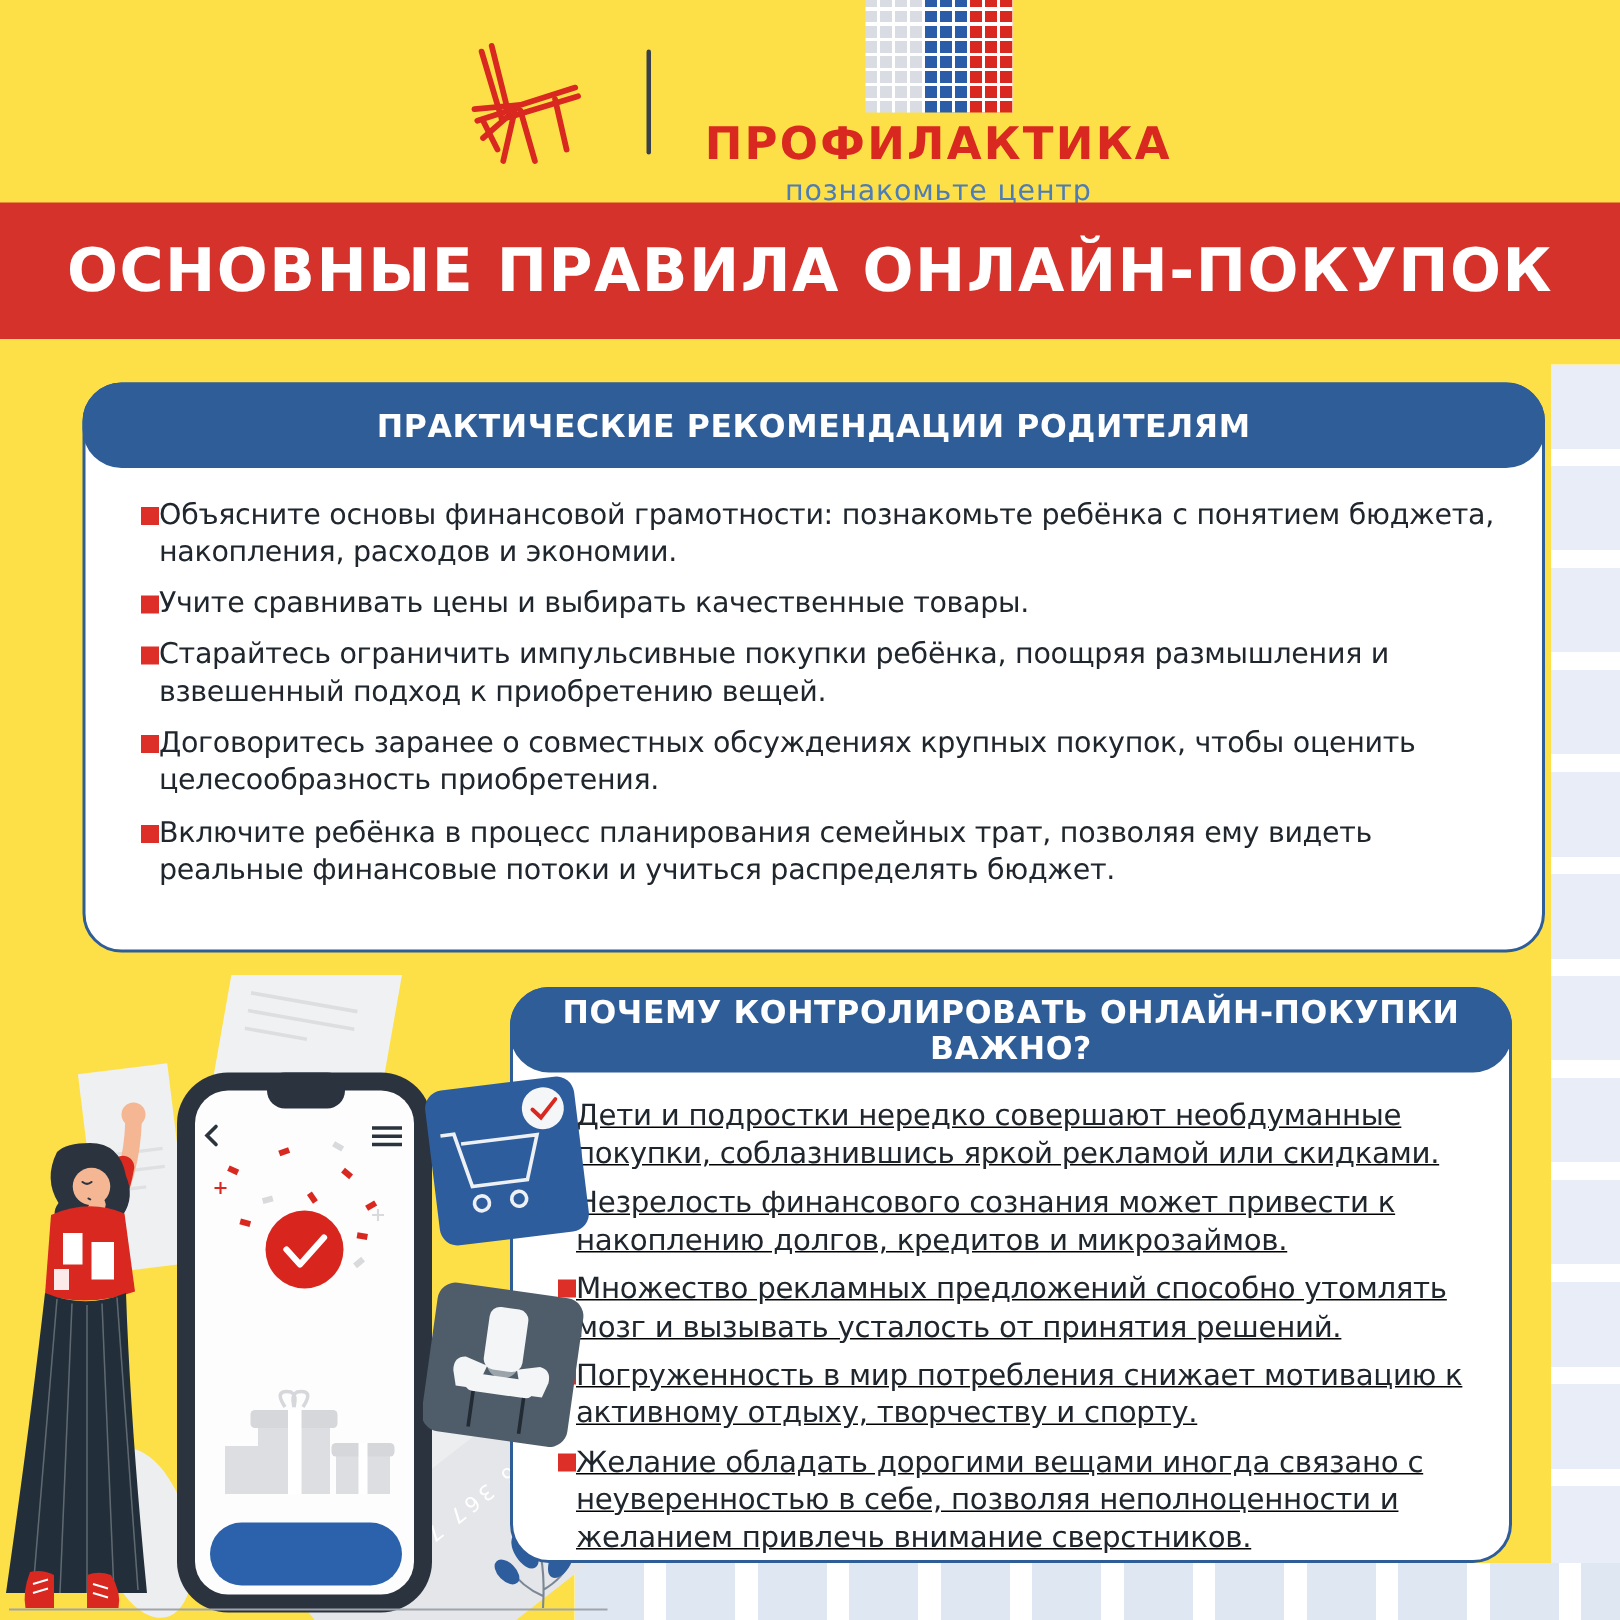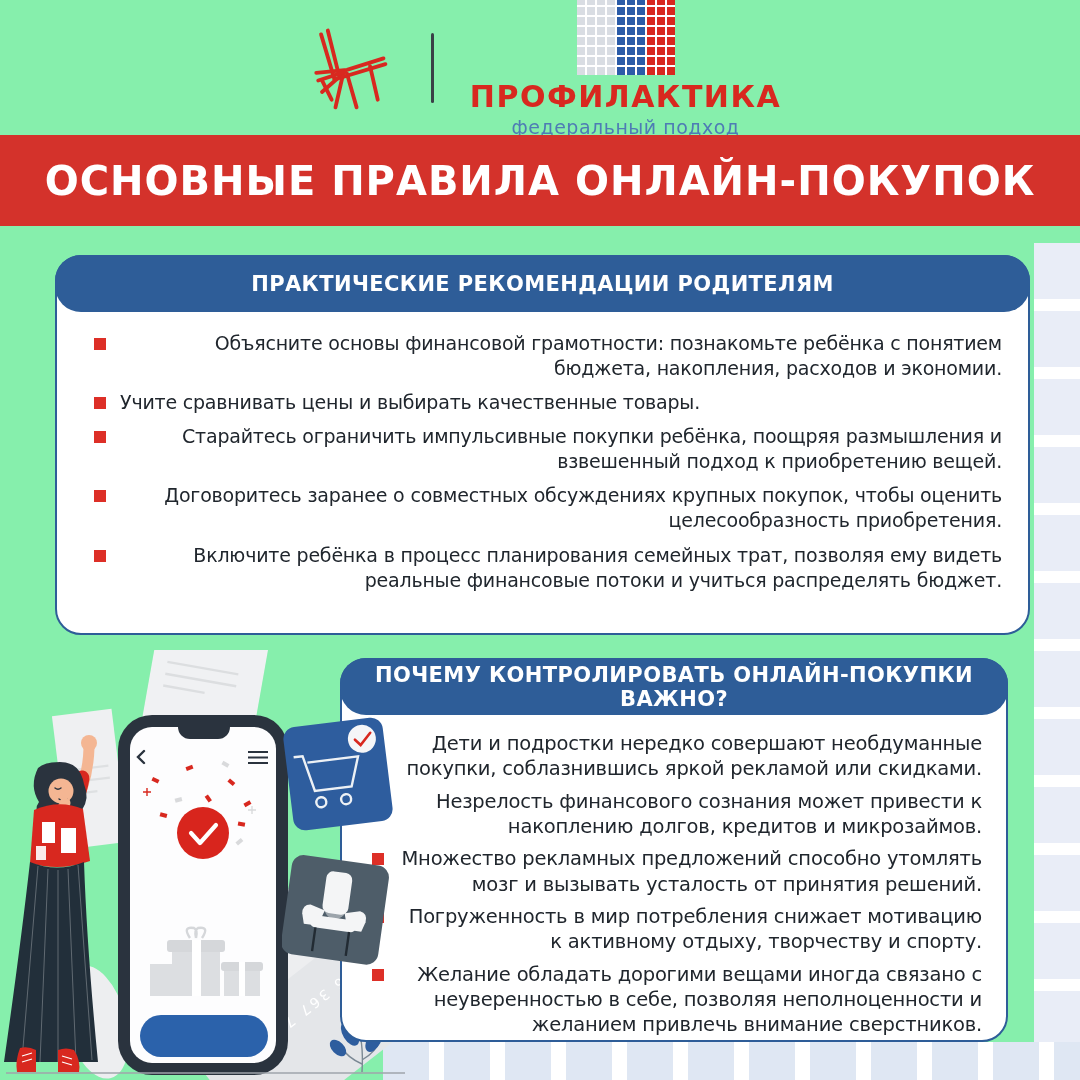--- a/index.html
+++ b/index.html
@@ -1,16 +1,16 @@
 <!DOCTYPE html>
 <html><head>
 <meta charset="utf-8">
 <style>
   html,body{margin:0;padding:0;background:#fff;}
-  .poster{position:relative;width:1080px;height:1080px;background:#86efac;overflow:hidden;
+  .poster{position:relative;width:1080px;height:1080px;background:#fde047;overflow:hidden;
           font-family:"DejaVu Sans","Liberation Sans",sans-serif;}
 
   
   .right-strip{position:absolute;top:243px;right:0;width:46px;bottom:0;z-index:0;
     background:repeating-linear-gradient(to bottom,#E9EDF7 0 56px,#ffffff 56px 68px);}
   .footer-stripes{position:absolute;left:383px;right:0;bottom:0;height:38px;z-index:0;
     background:repeating-linear-gradient(to right,#DFE7F3 0 46px,#ffffff 46px 61px);}
 
   
   .top-header{position:absolute;top:0;left:0;width:100%;height:135px;z-index:2;
@@ -32,29 +32,29 @@
   .banner h1{margin:0;color:#ffffff;font-size:40px;font-weight:bold;letter-spacing:1px;}
 
   
   .card{position:absolute;background:#ffffff;border:2px solid #2E5D98;border-radius:26px;
     box-sizing:border-box;}
   .card-header{position:absolute;top:-2px;left:-2px;right:-2px;height:57px;background:#2E5D98;
     border-radius:26px;display:flex;align-items:center;justify-content:center;
     color:#ffffff;font-weight:bold;font-size:21px;letter-spacing:.4px;text-align:center;}
   .card-body{position:absolute;top:57px;left:0;right:0;bottom:0;overflow:hidden;}
   .card ul{list-style:none;margin:0;padding:0;}
-  .card li{display:flex;gap:14px;color:#20262D;text-align:right;}
+  .card li{display:flex;color:#20262D;}
   .bullet-square{flex:none;width:12px;height:12px;background:#DD2F27;margin-top:7px;}
 
   .card1{left:55px;top:255px;width:975px;height:380px;z-index:2;}
   .card1 .card-body{padding:17px 26px 8px 37px;}
   .card1 li{font-size:19px;line-height:1.32;margin-bottom:9px;letter-spacing:-0.2px;}
 
   .card2{left:340px;top:658px;width:668px;height:384px;z-index:2;}
-  .card2 .card-body{padding:14px 24px 12px 30px;}
+  .card2 .card-body{padding:14px 24px 12px 30px;text-decoration:underline;}
   .card2 li{font-size:19.5px;line-height:1.3;margin-bottom:7px;letter-spacing:-0.2px;}
 
   
   .illu-base{position:absolute;left:0;top:650px;width:420px;height:430px;z-index:1;}
   .illu-cards{position:absolute;left:282px;top:712px;width:112px;height:286px;z-index:3;}
 </style>
 </head>
 <body>
 
 <div class="poster">
@@ -72,21 +72,21 @@
       <path d="M50,51 L60,86"></path>
       <path d="M74,43 L82,78"></path>
       <path d="M20,58 L48,49"></path>
       <path d="M24,70 L40,56"></path>
       <path d="M24,58 L34,78"></path>
     </svg>
     <div class="logo-divider"></div>
     <div class="org-logo">
       <div class="pixel-grid"></div>
       <div class="org-name">ПРОФИЛАКТИКА</div>
-      <div class="org-subtitle">федеральный подход</div>
+      <div class="org-subtitle">познакомьте центр</div>
     </div>
   </div>
 
   <div class="banner">
     <h1>ОСНОВНЫЕ ПРАВИЛА ОНЛАЙН-ПОКУПОК</h1>
   </div>
 
   <div class="card card1">
     <div class="card-header">ПРАКТИЧЕСКИЕ РЕКОМЕНДАЦИИ РОДИТЕЛЯМ</div>
     <div class="card-body">

